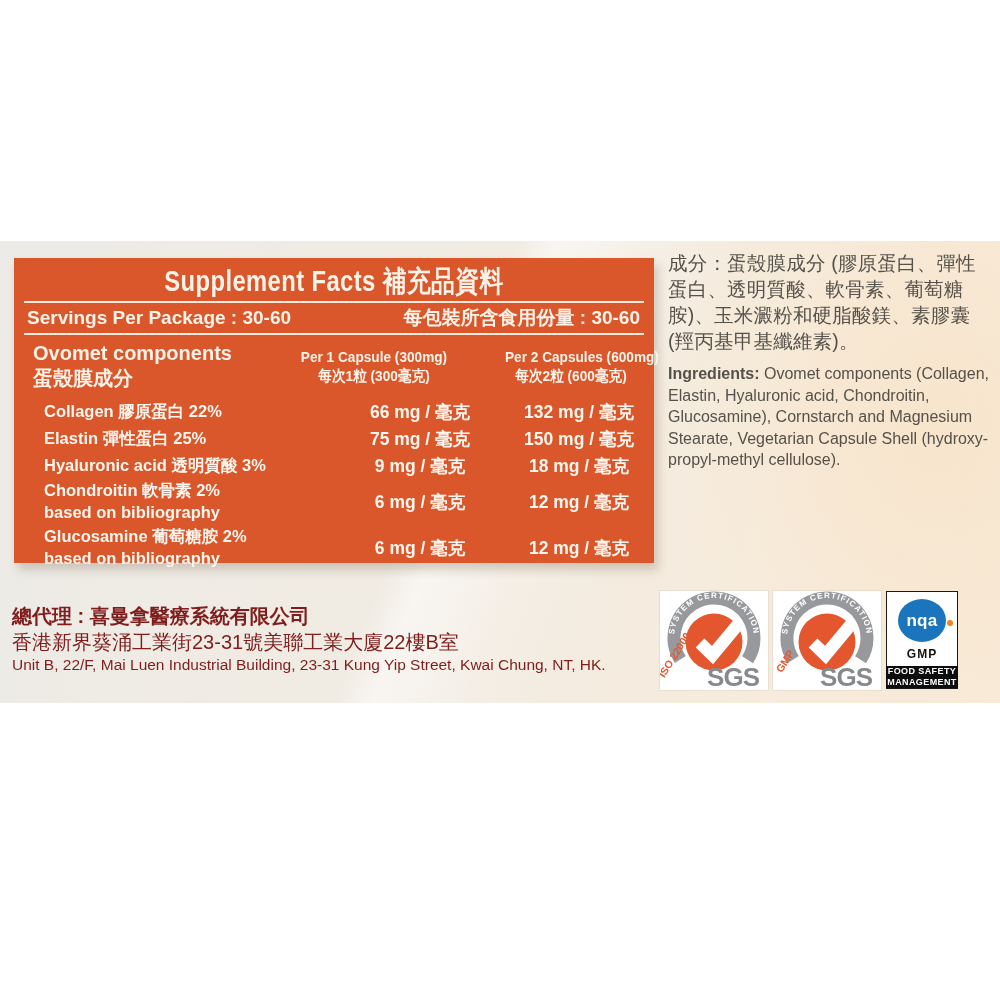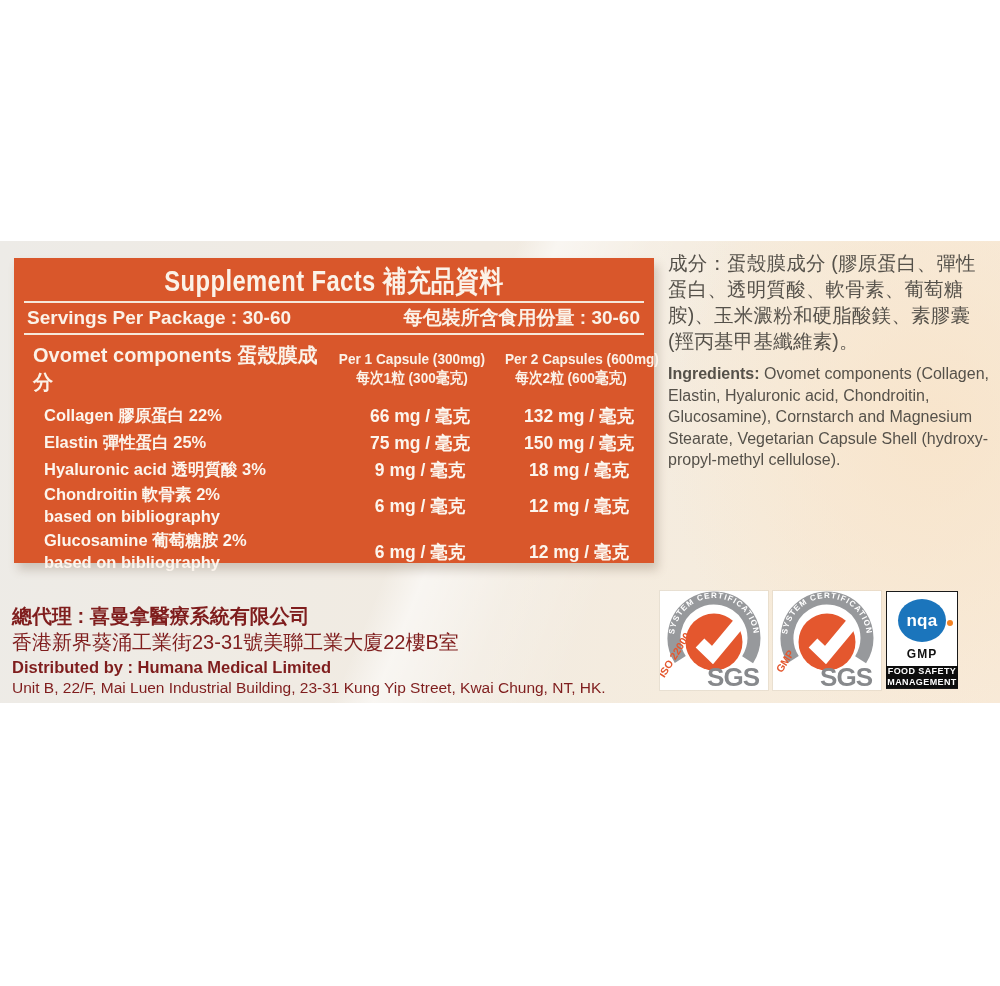--- a/index.html
+++ b/index.html
@@ -14,21 +14,21 @@
           background:radial-gradient(ellipse at 70% 40%, rgba(248,227,200,.8) 0%, rgba(248,227,200,0) 65%); }
 
   
   .facts { position:absolute; left:14px; top:258px; width:640px; height:305px; background:#d9572b;
            box-shadow:4px 7px 9px rgba(130,110,90,.30); color:#fbf2e8; }
   .facts-title { height:43px; line-height:46px; text-align:center; font-size:29px; font-weight:bold;
                  transform:scaleX(.82); letter-spacing:.5px; white-space:nowrap; }
   .rule { height:2px; background:#f6e8da; margin:0 10px; }
   .servings { display:flex; justify-content:space-between; align-items:center; height:30px; padding:0 14px 0 13px;
               font-size:19px; font-weight:bold; }
-  .head-row { display:flex; align-items:center; padding:7px 8px 2px 19px; }
+  .head-row { display:flex; align-items:center; padding:7px 8px 2px 19px;gap:38px; }
   .comp-head { flex:1; font-size:20px; font-weight:bold; }
   .colh { width:168px; text-align:center; font-size:15.5px; font-weight:bold; line-height:1.22; }
   .colh.c2 { width:150px; }
   .colh .sq { display:block; transform:scaleX(.88); white-space:nowrap; }
   .prow { display:flex; align-items:center; min-height:27px; padding:0 0 0 30px; color:#fcf5ed; }
   .prow.first { margin-top:4px; }
   .prow.double { min-height:46px; }
   .rname { flex:1; font-size:16.5px; font-weight:bold; line-height:1.32; }
   .rval { width:168px; text-align:center; font-size:17.5px; font-weight:bold; white-space:nowrap; }
   .rval.c2 { width:150px; }
@@ -122,21 +122,20 @@
 </div>
 
 <div class="ing">
   <div class="ing-zh">成分：蛋殼膜成分 (膠原蛋白、彈性蛋白、透明質酸、軟骨素、葡萄糖胺)、玉米澱粉和硬脂酸鎂、素膠囊 (羥丙基甲基纖維素)。</div>
   <div class="ing-en"><b>Ingredients:</b><span> Ovomet components (Collagen, Elastin, Hyaluronic acid, Chondroitin, Glucosamine), Cornstarch and Magnesium Stearate, Vegetarian Capsule Shell (hydroxy-propyl-methyl cellulose).</span></div>
 </div>
 
 <div class="dist">
   <div class="d-zh1">總代理 : 喜曼拿醫療系統有限公司</div>
   <div class="d-zh2">香港新界葵涌工業街23-31號美聯工業大廈22樓B室</div>
-  <div class="d-en1">Distributed by : Humana Medical Limited</div>
   <div class="d-en2">Unit B, 22/F, Mai Luen Industrial Building, 23-31 Kung Yip Street, Kwai Chung, NT, HK.</div>
 </div>
 
 <div class="badges">
 
   <div class="sgs-badge">
     <svg viewBox="0 0 108 99">
       <circle cx="54" cy="47" r="40" fill="none" stroke="#97999c" stroke-width="13" stroke-dasharray="171 80.3" transform="rotate(147.5 54 47)"></circle>
       <path id="arcText1" d="M 14 47 A 40 40 0 0 1 94 47" fill="none"></path>
       <text font-size="8" font-weight="bold" fill="#ffffff" letter-spacing="1.1">

